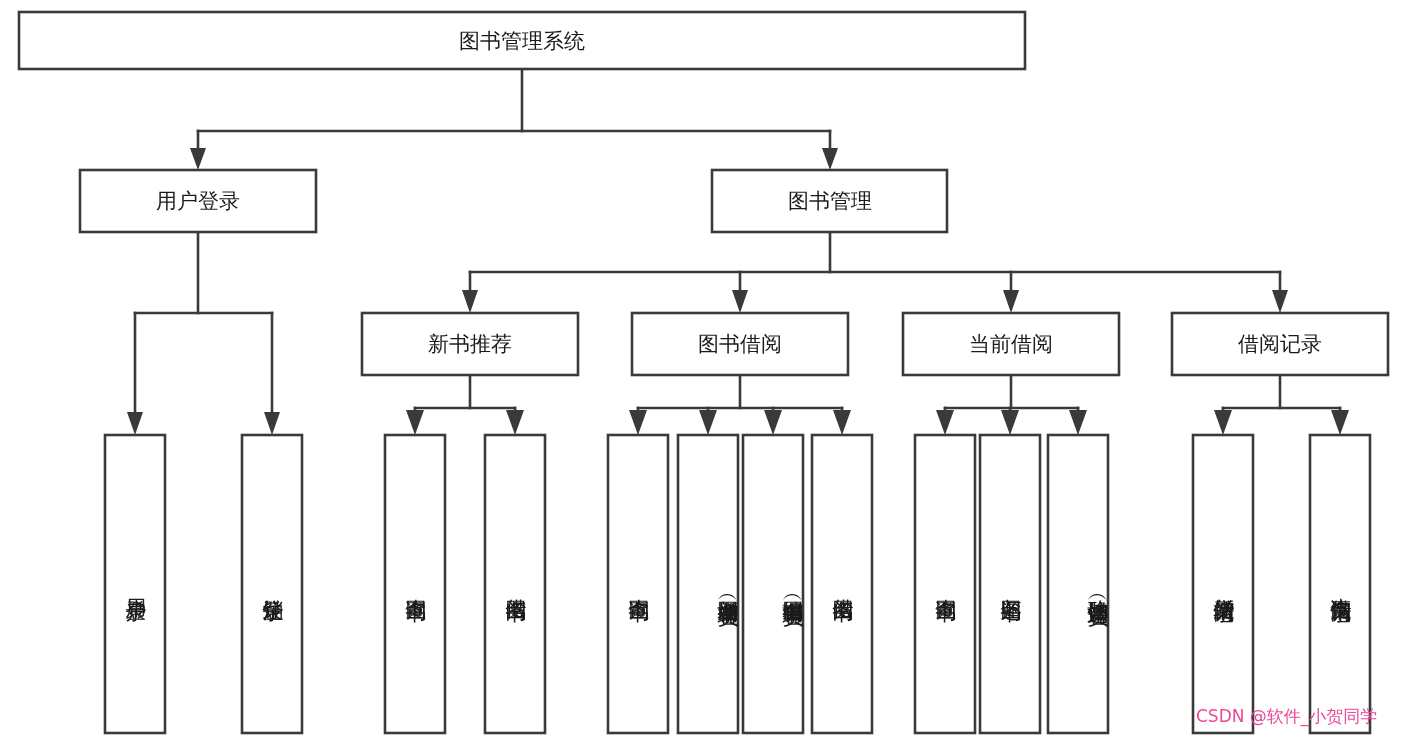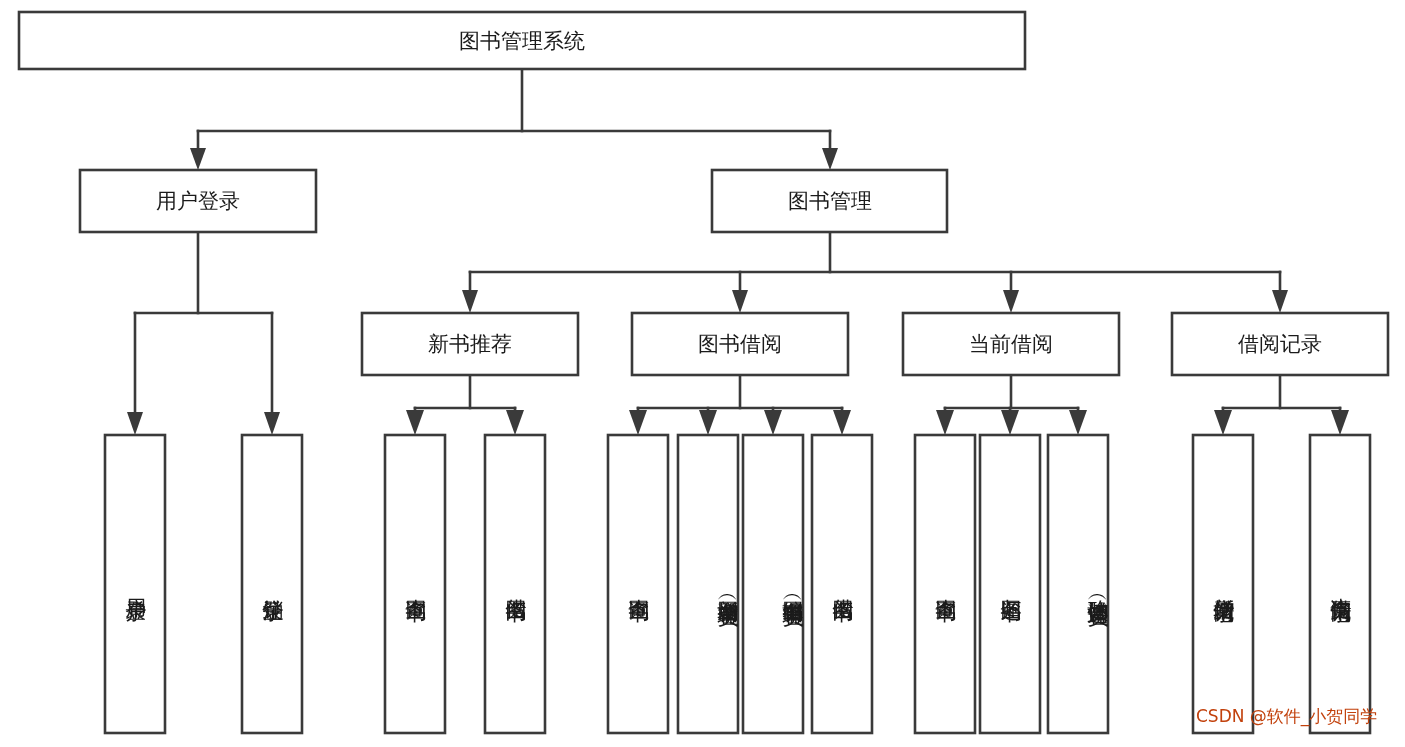--- a/index.html
+++ b/index.html
@@ -65,21 +65,21 @@
     white-space: nowrap;
     pointer-events: none;
   }
   .node-label-v.centered {
     align-items: center;
   }
   .watermark {
     position: absolute;
     font-family: "DejaVu Sans", "Liberation Sans", sans-serif;
     font-size: 17px;
-    color: #c2410c;
+    color: #ec4899;
     white-space: nowrap;
     user-select: none;
   }
 </style>
 </head>
 <body>
 
 <div id="diagram-root">
 
   <svg class="diagram-canvas" viewBox="0 0 1405 747">

